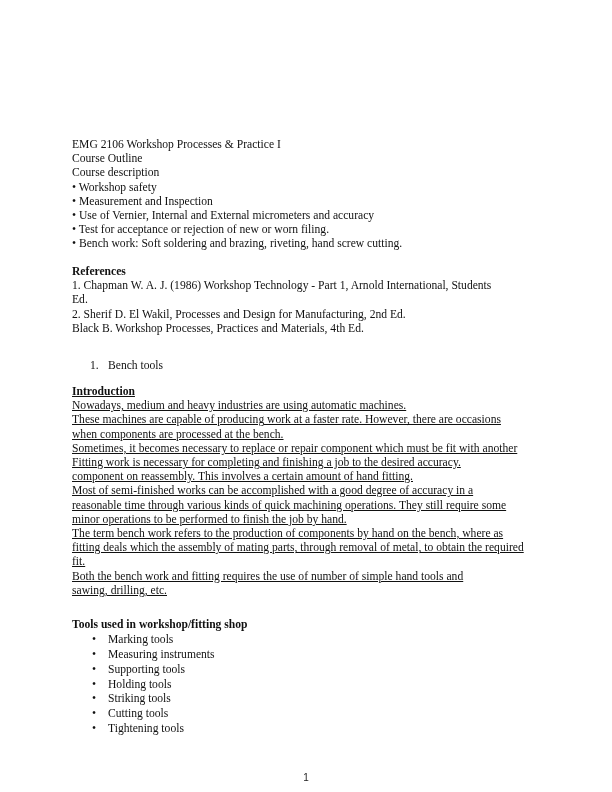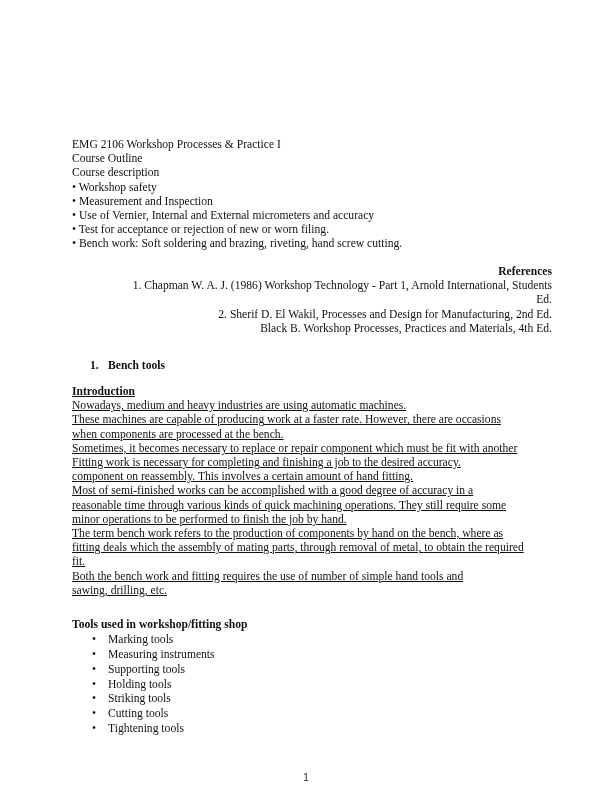--- a/index.html
+++ b/index.html
@@ -5,21 +5,21 @@
     html, body { margin: 0; padding: 0; background: #ffffff; }
     body { width: 612px; height: 792px; position: relative; overflow: hidden; }
     .page {
       position: absolute; left: 0; top: 0; width: 612px; height: 792px; background: #fff;
       font-family: "Liberation Serif", "DejaVu Serif", serif; color: #111;
       font-size: 11.6px; line-height: 14.2px; margin-top: 40px;
     }
     .blk { position: absolute; left: 72px; width: 480px; }
     .line { display: block; white-space: nowrap; }
     .bold { font-weight: bold; }
-    .num-heading { position: absolute; left: 90px; top: 319px; font-weight: bold; }
+    .num-heading { position: absolute; left: 90px; top: 319px; font-weight: normal; }
     .num-heading .n { display: inline-block; width: 18px; }
     .tools { position: absolute; left: 72px; top: 578px; }
     .tools ul { list-style: none; margin: 0; padding: 0; }
     .tools li { position: relative; padding-left: 36px; height: 14.8px; line-height: 14.8px; }
     .tools li .dot { position: absolute; left: 20px; top: 0; }
     .footer { position: absolute; left: 0; width: 612px; top: 731px; text-align: center;
       font-family: "Liberation Sans", "DejaVu Sans", sans-serif; font-size: 10px; color: #222; }
   </style>
 </head>
 <body>
@@ -30,21 +30,21 @@
     <span class="line">EMG 2106 Workshop Processes &amp; Practice I</span>
     <span class="line">Course Outline</span>
     <span class="line">Course description</span>
     <span class="line">• Workshop safety</span>
     <span class="line">• Measurement and Inspection</span>
     <span class="line">• Use of Vernier, Internal and External micrometers and accuracy</span>
     <span class="line">• Test for acceptance or rejection of new or worn filing.</span>
     <span class="line">• Bench work: Soft soldering and brazing, riveting, hand screw cutting.</span>
   </div>
 
-  <div class="blk" style="top:225px;text-align:right;">
+  <div class="blk" style="top:225px;">
     <span class="line bold">References</span>
     <span class="line">1. Chapman W. A. J. (1986) Workshop Technology - Part 1, Arnold International, Students</span>
     <span class="line">Ed.</span>
     <span class="line">2. Sherif D. El Wakil, Processes and Design for Manufacturing, 2nd Ed.</span>
     <span class="line">Black B. Workshop Processes, Practices and Materials, 4th Ed.</span>
   </div>
 
   <div class="num-heading">
     <span class="n">1.</span><span>Bench tools</span>
   </div>

